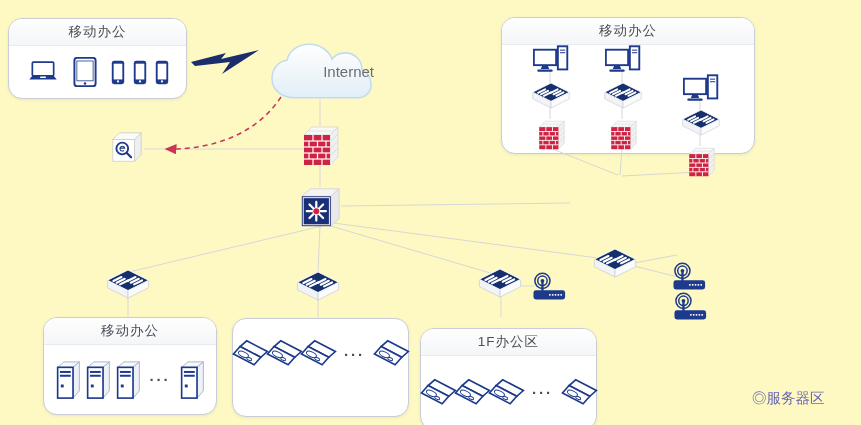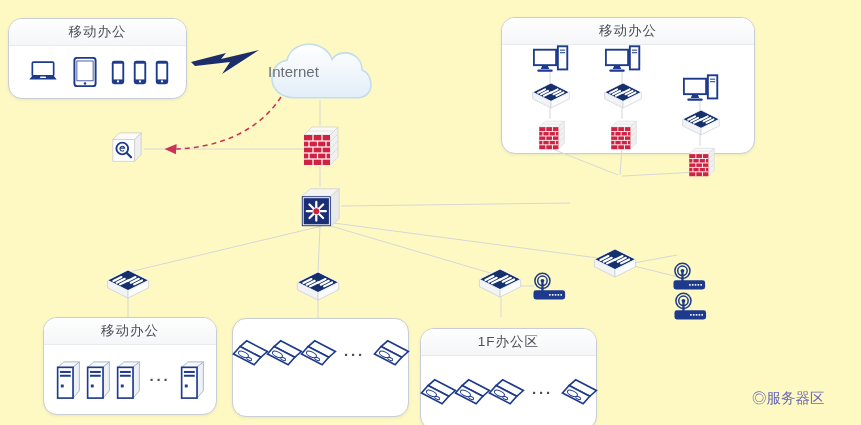--- a/index.html
+++ b/index.html
@@ -9,21 +9,21 @@
         box-shadow:0 1px 3px rgba(60,80,120,.10);}
   .gbox .hd{height:26px;line-height:26px;text-align:center;font-size:13.5px;color:#4b4f58;
         letter-spacing:1px;border-bottom:1px solid #e7eaee;
         background:linear-gradient(#fefefe,#f5f6f8);border-radius:13px 13px 0 0;}
   .row{display:flex;align-items:center;justify-content:center;height:calc(100% - 27px);}
   .node{position:absolute;z-index:3;line-height:0;}
   .bnode{position:absolute;z-index:3;line-height:0;}
   #wires{position:absolute;left:0;top:0;z-index:2;pointer-events:none;}
   .cloud{position:absolute;z-index:3;}
   .cloud svg.shape{position:absolute;left:0;top:0;}
-  .cl-label{position:absolute;left:0;right:0;text-align:left;color:#6b6f75;font-size:15px;}
+  .cl-label{position:absolute;left:0;right:0;text-align:right;color:#6b6f75;font-size:15px;}
   .dots{font-size:15px;font-weight:700;color:#4d4d4d;letter-spacing:2px;line-height:1;margin:0 7px;}
   .caption{position:absolute;left:752px;top:389px;width:106px;font-size:14.5px;color:#6a6ab2;z-index:3;}
   .icw{display:inline-block;line-height:0;}
 </style>
 </head>
 <body>
 
 <div id="canvas">
 
   <svg width="0" height="0" style="position:absolute" aria-hidden="true">

